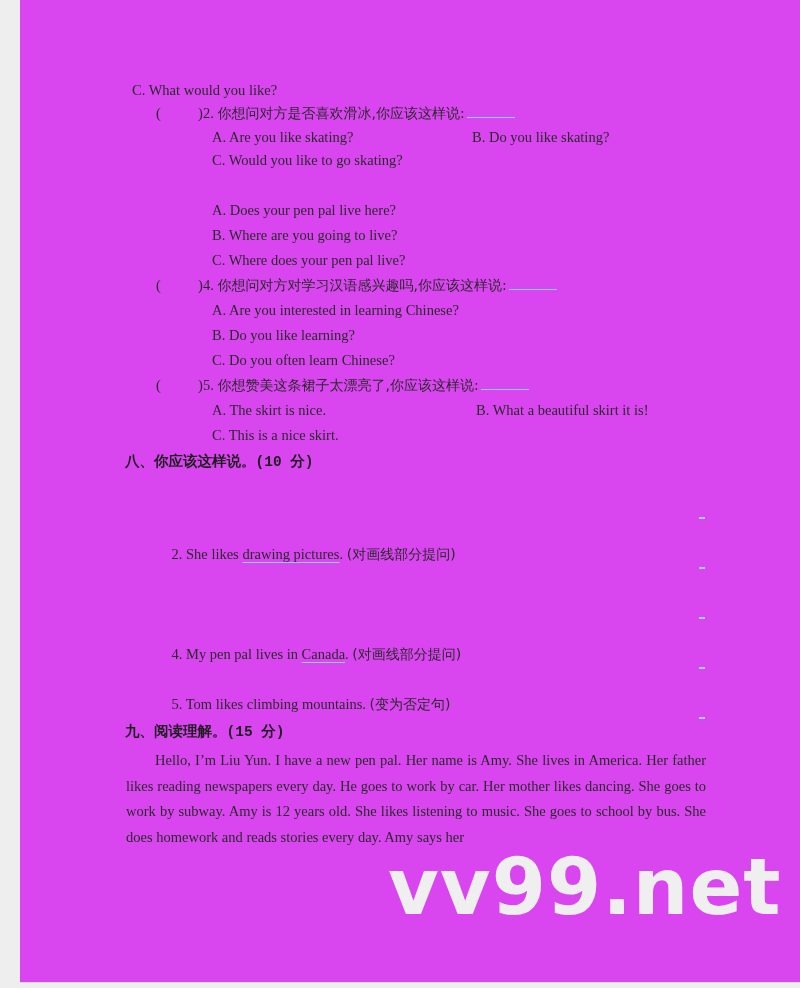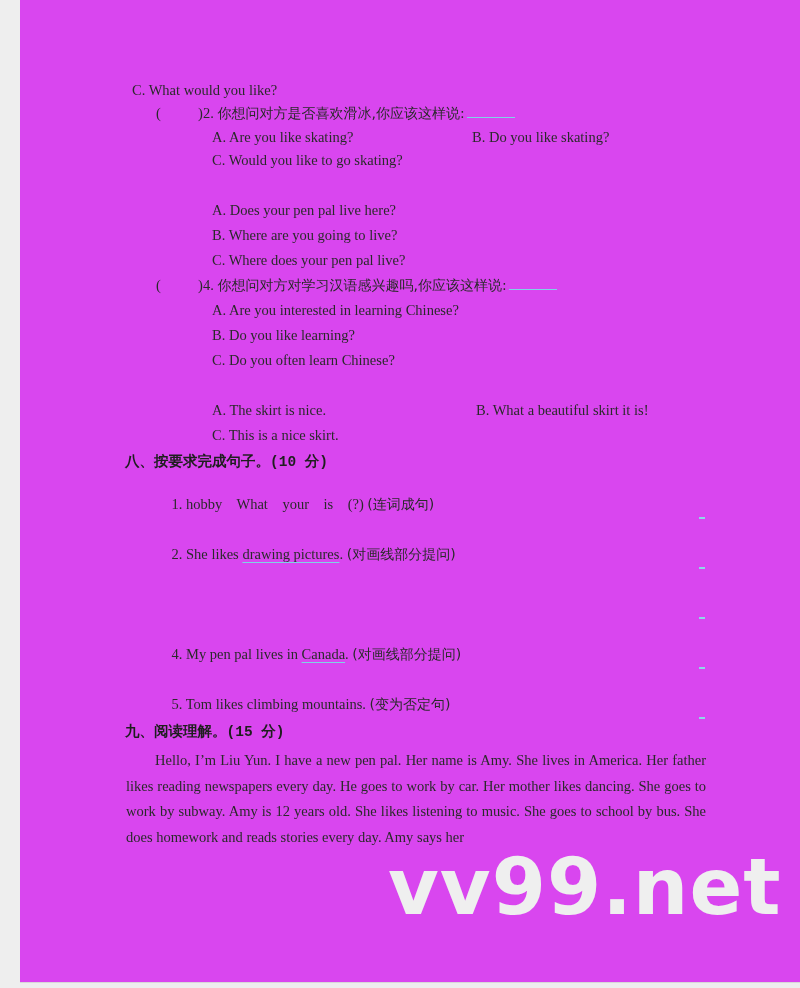--- a/index.html
+++ b/index.html
@@ -80,31 +80,34 @@
   <div class="line" style="left:136px; top:276px;">
     <span>(</span>
     <span style="display:inline-block;width:30px;"></span>
     <span>)4.</span>
     <span class="cn">你想问对方对学习汉语感兴趣吗,你应该这样说:</span><span class="blank"></span>
   </div>
   <div class="line" style="left:192px; top:301px;">A. Are you interested in learning Chinese?</div>
   <div class="line" style="left:192px; top:326px;">B. Do you like learning?</div>
   <div class="line" style="left:192px; top:351px;">C. Do you often learn Chinese?</div>
 
+  <div class="line" style="left:136px; top:376px;">
+    <span>(</span>
+    <span style="display:inline-block;width:30px;"></span>
+    <span>)5.</span>
+    <span class="cn">你想赞美这条裙子太漂亮了,你应该这样说:</span><span class="blank"></span>
+  </div>
   <div class="line" style="left:192px; top:401px;">A. The skirt is nice.</div>
   <div class="line" style="left:456px; top:401px;">B. What a beautiful skirt it is!</div>
   <div class="line" style="left:192px; top:426px;">C. This is a nice skirt.</div>
 
   <div class="heading" style="left:105px; top:452px;">
-    <span>八、按要求完成句子。</span><span class="pts">(10 分)</span>
+    <span>八、你应该这样说。</span><span class="pts">(10 分)</span>
   </div>
 
-  <div class="line" style="left:137px; top:477px; white-space:pre;">
-    <span>1. hobby    What    your    is    (?) </span><span class="cn">(连词成句)</span>
-  </div>
   <div class="mark" style="left:679px; top:517px;"></div>
 
   <div class="line" style="left:137px; top:527px; white-space:pre;">
     <span>2. She likes </span><span class="ul">drawing pictures</span><span>. </span><span class="cn">(对画线部分提问)</span>
   </div>
   <div class="mark" style="left:679px; top:567px;"></div>
 
   <div class="mark" style="left:679px; top:617px;"></div>
 
   <div class="line" style="left:137px; top:627px; white-space:pre;">

